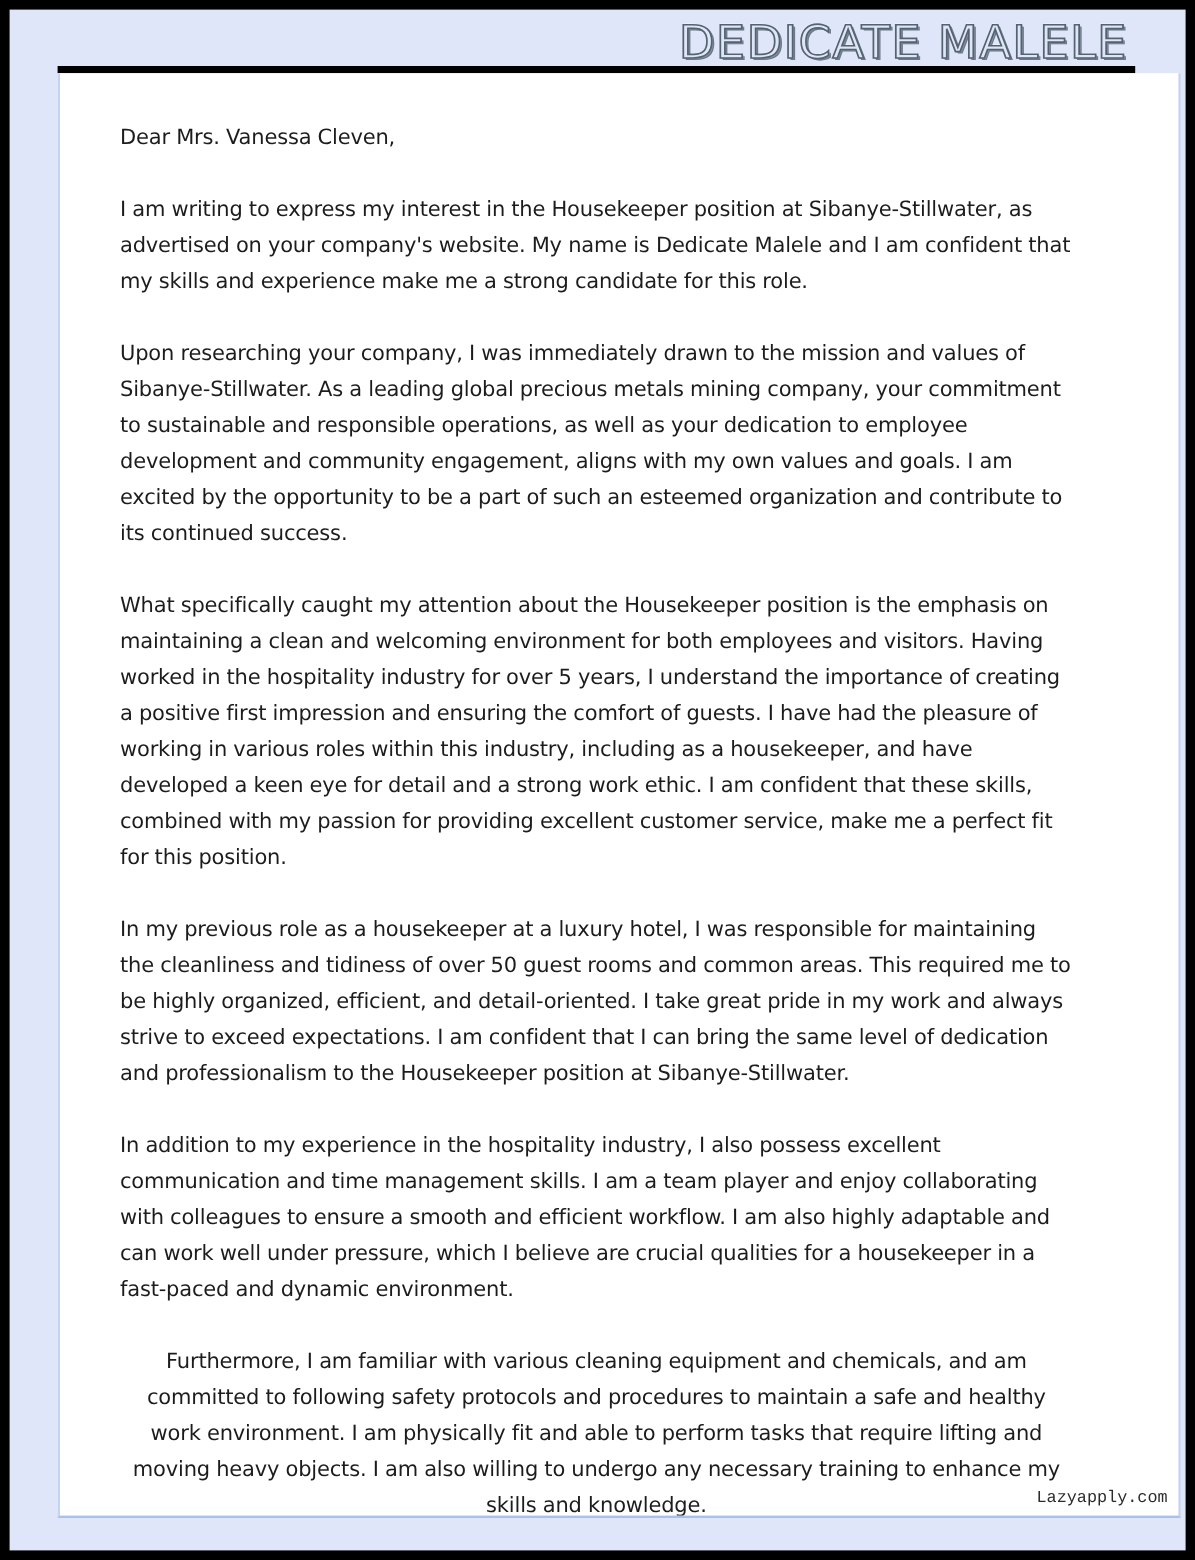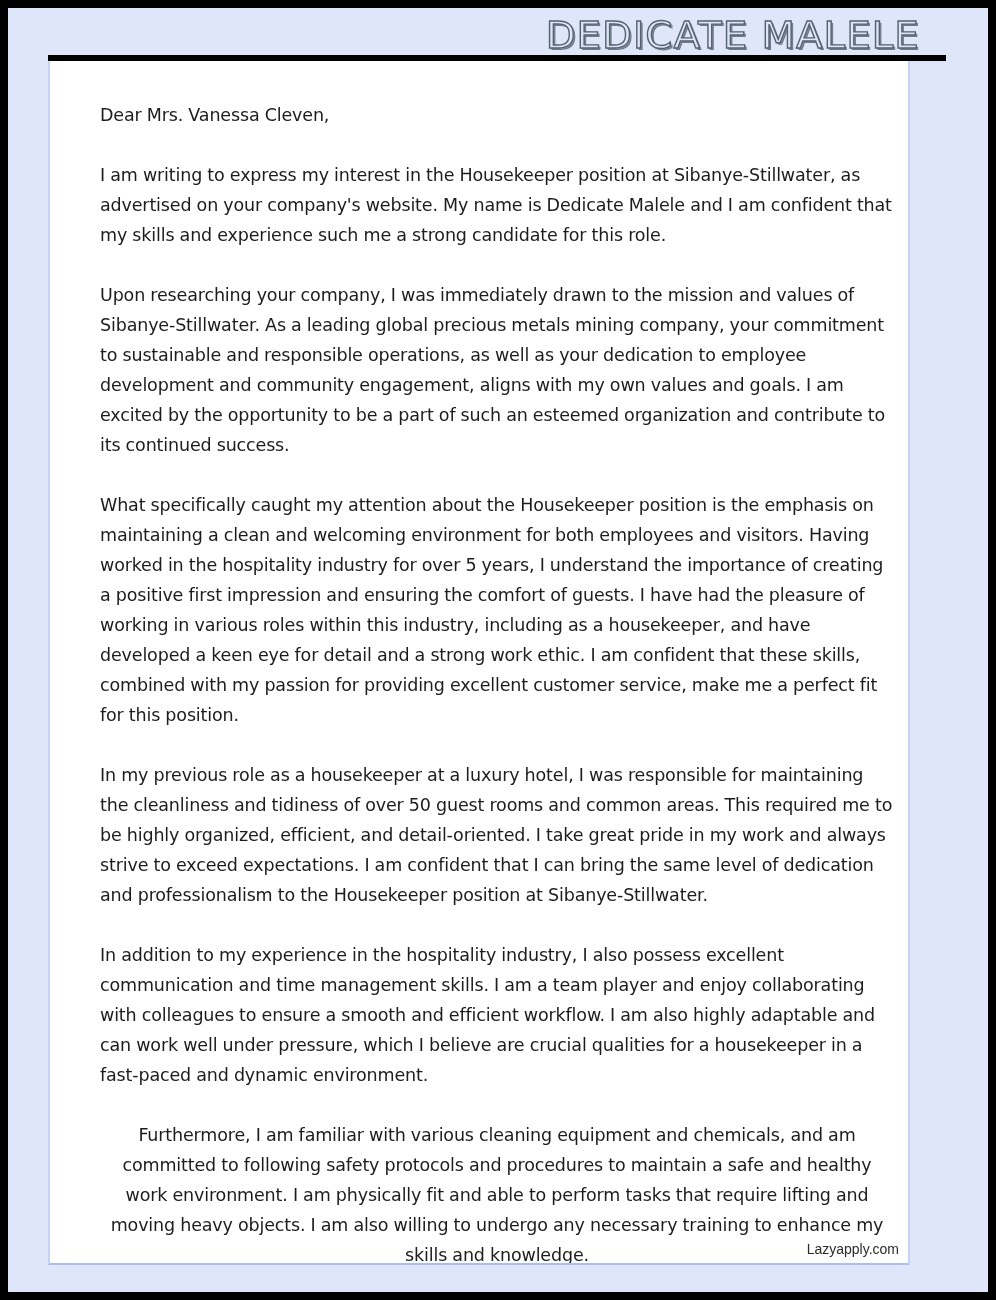--- a/index.html
+++ b/index.html
@@ -36,21 +36,21 @@
   .header-band {
     position: absolute;
     left: 8px;
     top: 8px;
     width: 980px;
     height: 47px;
     display: flex;
     align-items: flex-end;
     justify-content: flex-end;
     box-sizing: border-box;
-    padding-right: 68px;
+    padding-right: 48px;
   }
 
   .doc-title {
     font-family: "DejaVu Sans", sans-serif;
     font-size: 38px;
     line-height: 40px;
     font-weight: 400;
     letter-spacing: 1px;
     color: #dde5f7;
     -webkit-text-stroke: 1.4px #55626f;
@@ -71,21 +71,21 @@
     width: 898px;
     height: 6px;
     background: #000000;
   }
 
   
   .page {
     position: absolute;
     left: 48px;
     top: 61px;
-    width: 862px;
+    width: 936px;
     height: 1204px;
     background: #ffffff;
     border-left: 2px solid #c3d3f2;
     border-right: 2px solid #c3d3f2;
     border-bottom: 2px solid #a9c0ec;
     box-sizing: border-box;
     overflow: hidden;
   }
 
   .letter-body {
@@ -109,21 +109,21 @@
 
   .para:last-child {
     margin-bottom: 0;
     text-align: center;
   }
 
   .watermark {
     position: absolute;
     right: 9px;
     bottom: 4px;
-    font-family: Liberation Sans, sans-serif;
+    font-family: Liberation Mono, monospace;
     font-size: 14px;
     line-height: 18px;
     color: #2b2b2b;
     background: #ffffff;
     padding: 1px 0 1px 10px;
   }
 </style>
 </head>
 <body>
 
@@ -136,21 +136,21 @@
   </div>
 
   <div class="header-rule"></div>
 
   <div class="page">
 
     <div class="letter-body">
 
       <p class="salutation">Dear Mrs. Vanessa Cleven,</p>
 
-      <p class="para">I am writing to express my interest in the Housekeeper position at Sibanye-Stillwater, as advertised on your company's website. My name is Dedicate Malele and I am confident that my skills and experience such me a strong candidate for this role.</p>
+      <p class="para">I am writing to express my interest in the Housekeeper position at Sibanye-Stillwater, as advertised on your company's website. My name is Dedicate Malele and I am confident that my skills and experience make me a strong candidate for this role.</p>
 
       <p class="para">Upon researching your company, I was immediately drawn to the mission and values of Sibanye-Stillwater. As a leading global precious metals mining company, your commitment to sustainable and responsible operations, as well as your dedication to employee development and community engagement, aligns with my own values and goals. I am excited by the opportunity to be a part of such an esteemed organization and contribute to its continued success.</p>
 
       <p class="para">What specifically caught my attention about the Housekeeper position is the emphasis on maintaining a clean and welcoming environment for both employees and visitors. Having worked in the hospitality industry for over 5 years, I understand the importance of creating a positive first impression and ensuring the comfort of guests. I have had the pleasure of working in various roles within this industry, including as a housekeeper, and have developed a keen eye for detail and a strong work ethic. I am confident that these skills, combined with my passion for providing excellent customer service, make me a perfect fit for this position.</p>
 
       <p class="para">In my previous role as a housekeeper at a luxury hotel, I was responsible for maintaining the cleanliness and tidiness of over 50 guest rooms and common areas. This required me to be highly organized, efficient, and detail-oriented. I take great pride in my work and always strive to exceed expectations. I am confident that I can bring the same level of dedication and professionalism to the Housekeeper position at Sibanye-Stillwater.</p>
 
       <p class="para">In addition to my experience in the hospitality industry, I also possess excellent communication and time management skills. I am a team player and enjoy collaborating with colleagues to ensure a smooth and efficient workflow. I am also highly adaptable and can work well under pressure, which I believe are crucial qualities for a housekeeper in a fast-paced and dynamic environment.</p>
 
       <p class="para">Furthermore, I am familiar with various cleaning equipment and chemicals, and am committed to following safety protocols and procedures to maintain a safe and healthy work environment. I am physically fit and able to perform tasks that require lifting and moving heavy objects. I am also willing to undergo any necessary training to enhance my skills and knowledge.</p>

